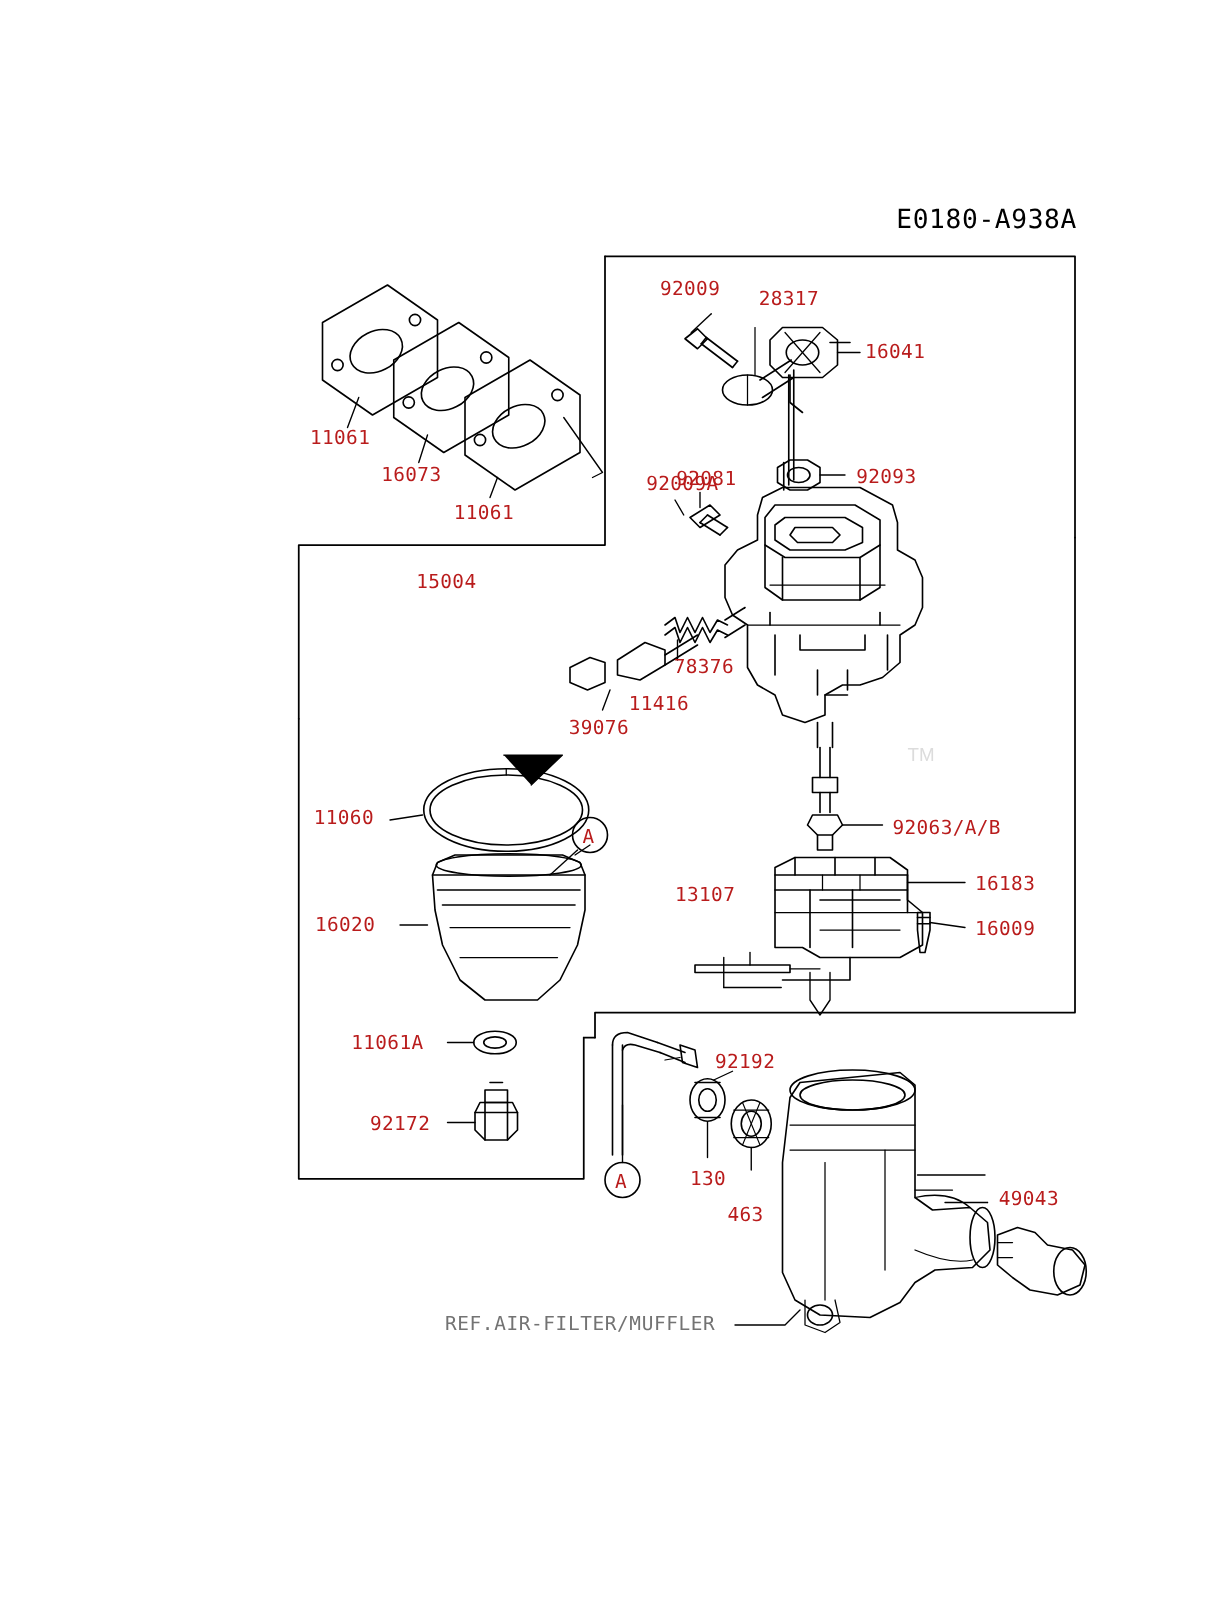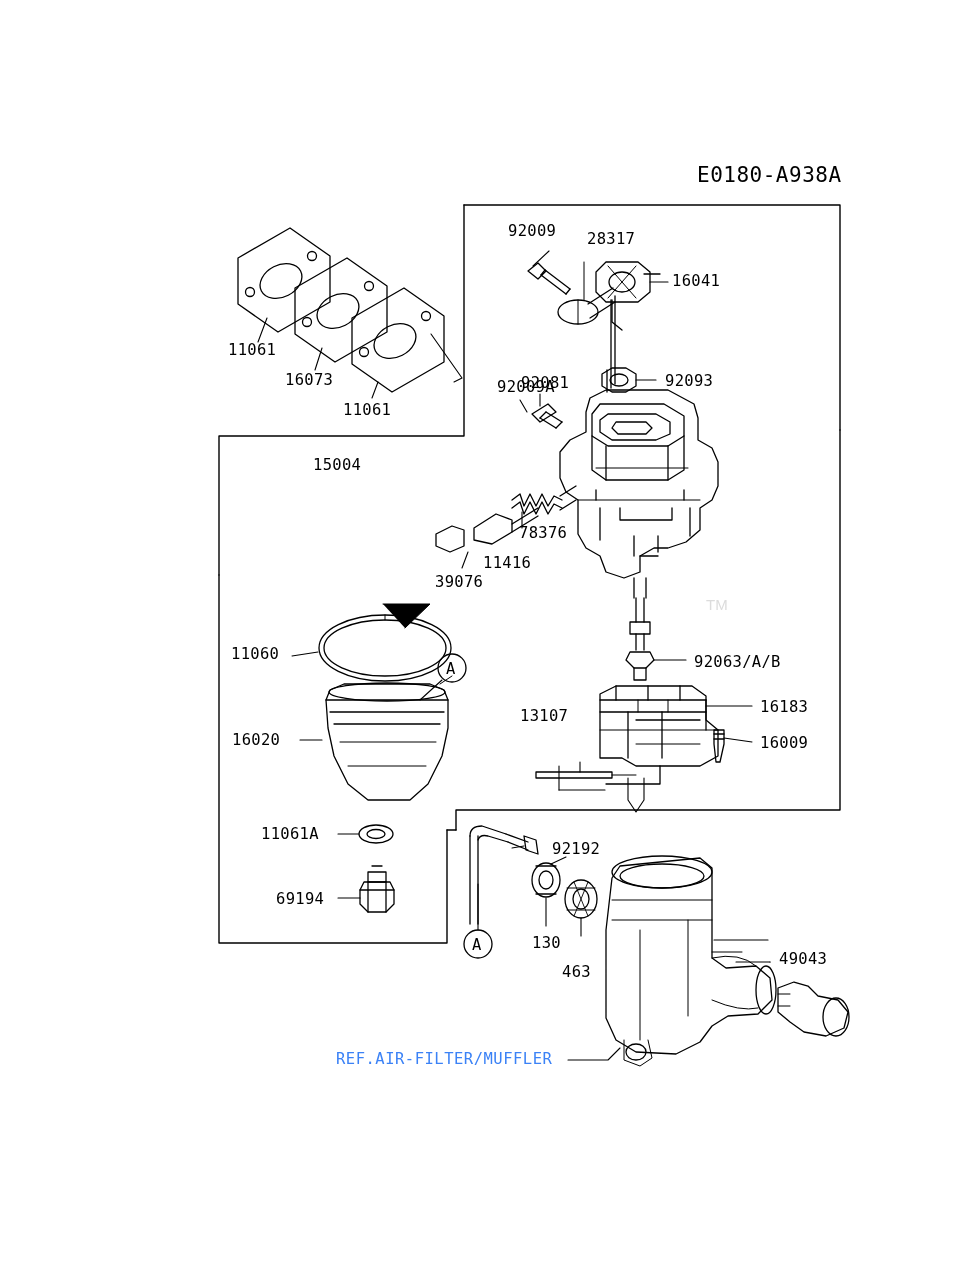--- a/index.html
+++ b/index.html
@@ -9,45 +9,46 @@
   }
   body {
     font-family: "DejaVu Sans Mono", monospace;
   }
   #page {
     position: relative;
     width: 940px;
     height: 1280px;
     background: #ffffff;
     overflow: hidden;
+    margin-left: 20px;
   }
   .diagram-code {
     position: absolute;
     left: 697px;
     top: 163px;
     font-family: "DejaVu Sans Mono", monospace;
     font-size: 21px;
     letter-spacing: 0.5px;
     color: #000;
     white-space: nowrap;
   }
   .label {
     position: absolute;
     font-family: "DejaVu Sans Mono", monospace;
     font-size: 15.5px;
     letter-spacing: 0.3px;
-    color: #000000;
+    color: #b91c1c;
     white-space: nowrap;
   }
   .refnote {
     position: absolute;
     font-family: "DejaVu Sans Mono", monospace;
     font-size: 15.5px;
     letter-spacing: 0.5px;
-    color: #3b82f6;
+    color: #737373;
     white-space: nowrap;
   }
   .watermark {
     position: absolute;
     left: 222px;
     top: 584px;
     font-family: "DejaVu Serif", serif;
     font-size: 73px;
     font-weight: bold;
     font-style: italic;
@@ -331,21 +332,21 @@
 
   <div class="label" style="left:231px;  top:645px;">11060</div>
   <div class="label" style="left:694px;  top:653px;">92063/A/B</div>
   <div class="label" style="left:232px;  top:731px;">16020</div>
 
   <div class="label" style="left:520px;  top:707px;text-align:center;">13107</div>
   <div class="label" style="left:760px;  top:698px;">16183</div>
   <div class="label" style="left:760px;  top:734px;">16009</div>
 
   <div class="label" style="left:261px;  top:825px;">11061A</div>
-  <div class="label" style="left:276px;  top:890px;">69194</div>
+  <div class="label" style="left:276px;  top:890px;">92172</div>
 
   <div class="label" style="left:552px;  top:840px;">92192</div>
   <div class="label" style="left:532px;  top:934px;">130</div>
   <div class="label" style="left:562px;  top:963px;">463</div>
   <div class="label" style="left:779px;  top:950px;">49043</div>
 
   <div class="label" style="left:446px;  top:660px;">A</div>
   <div class="label" style="left:472px;  top:936px;">A</div>
 
   <div class="refnote" style="left:336px; top:1050px;">REF.AIR-FILTER/MUFFLER</div>

